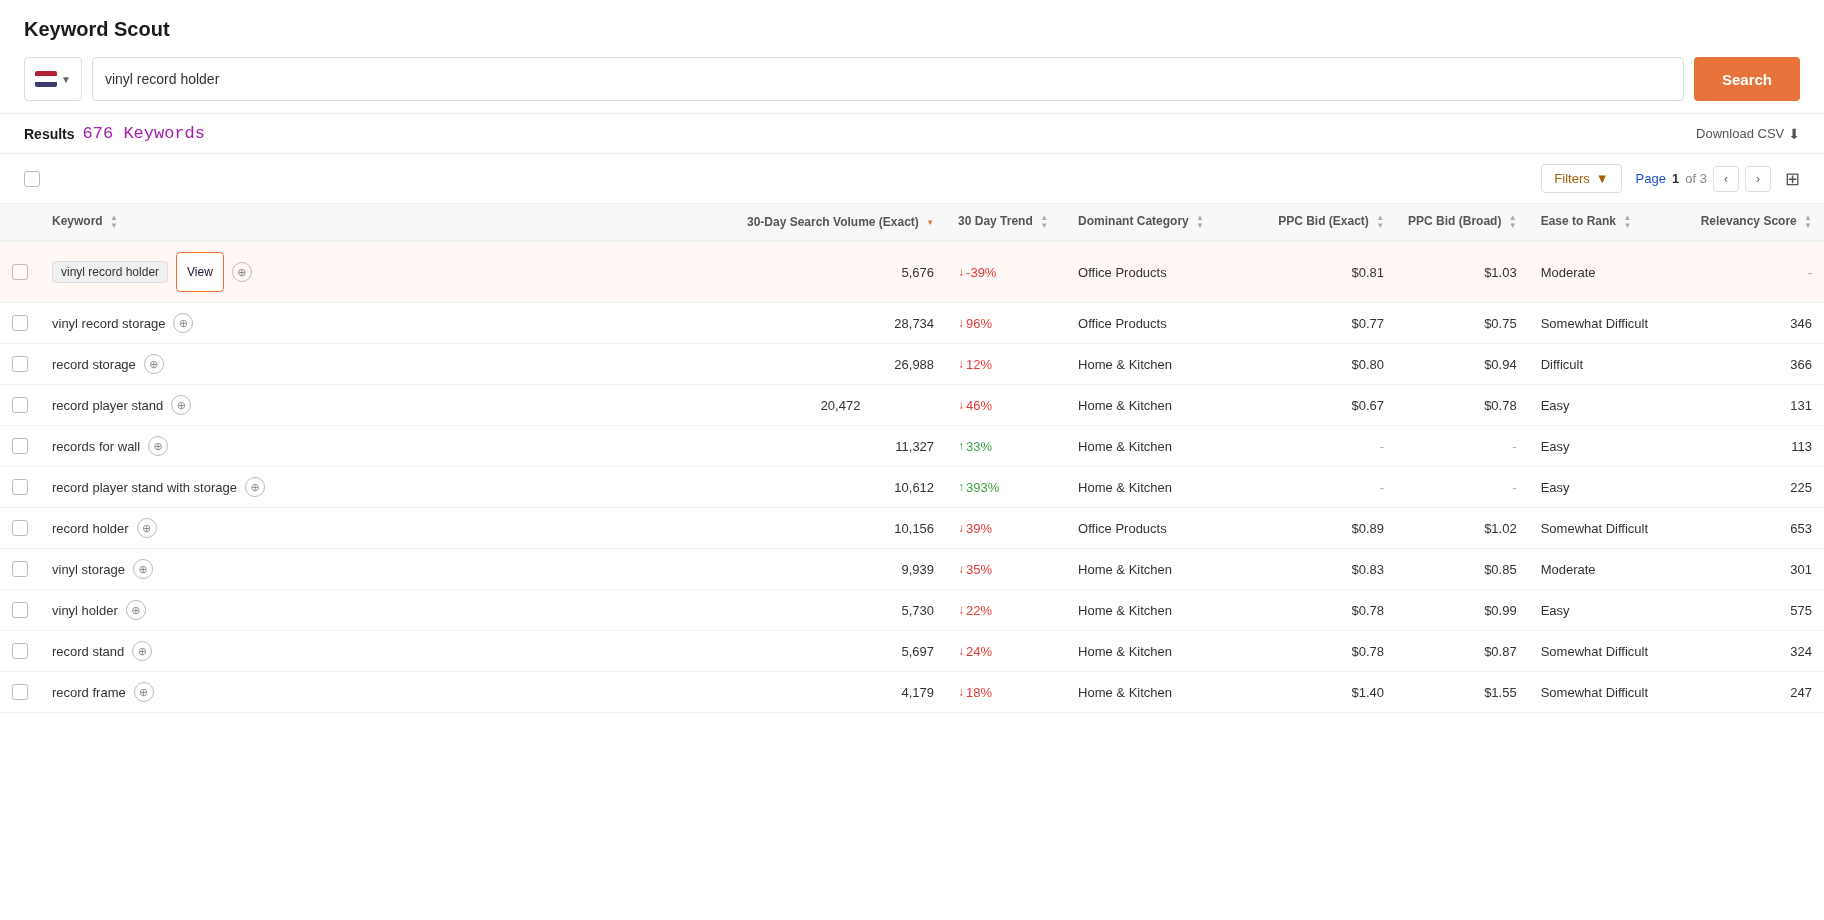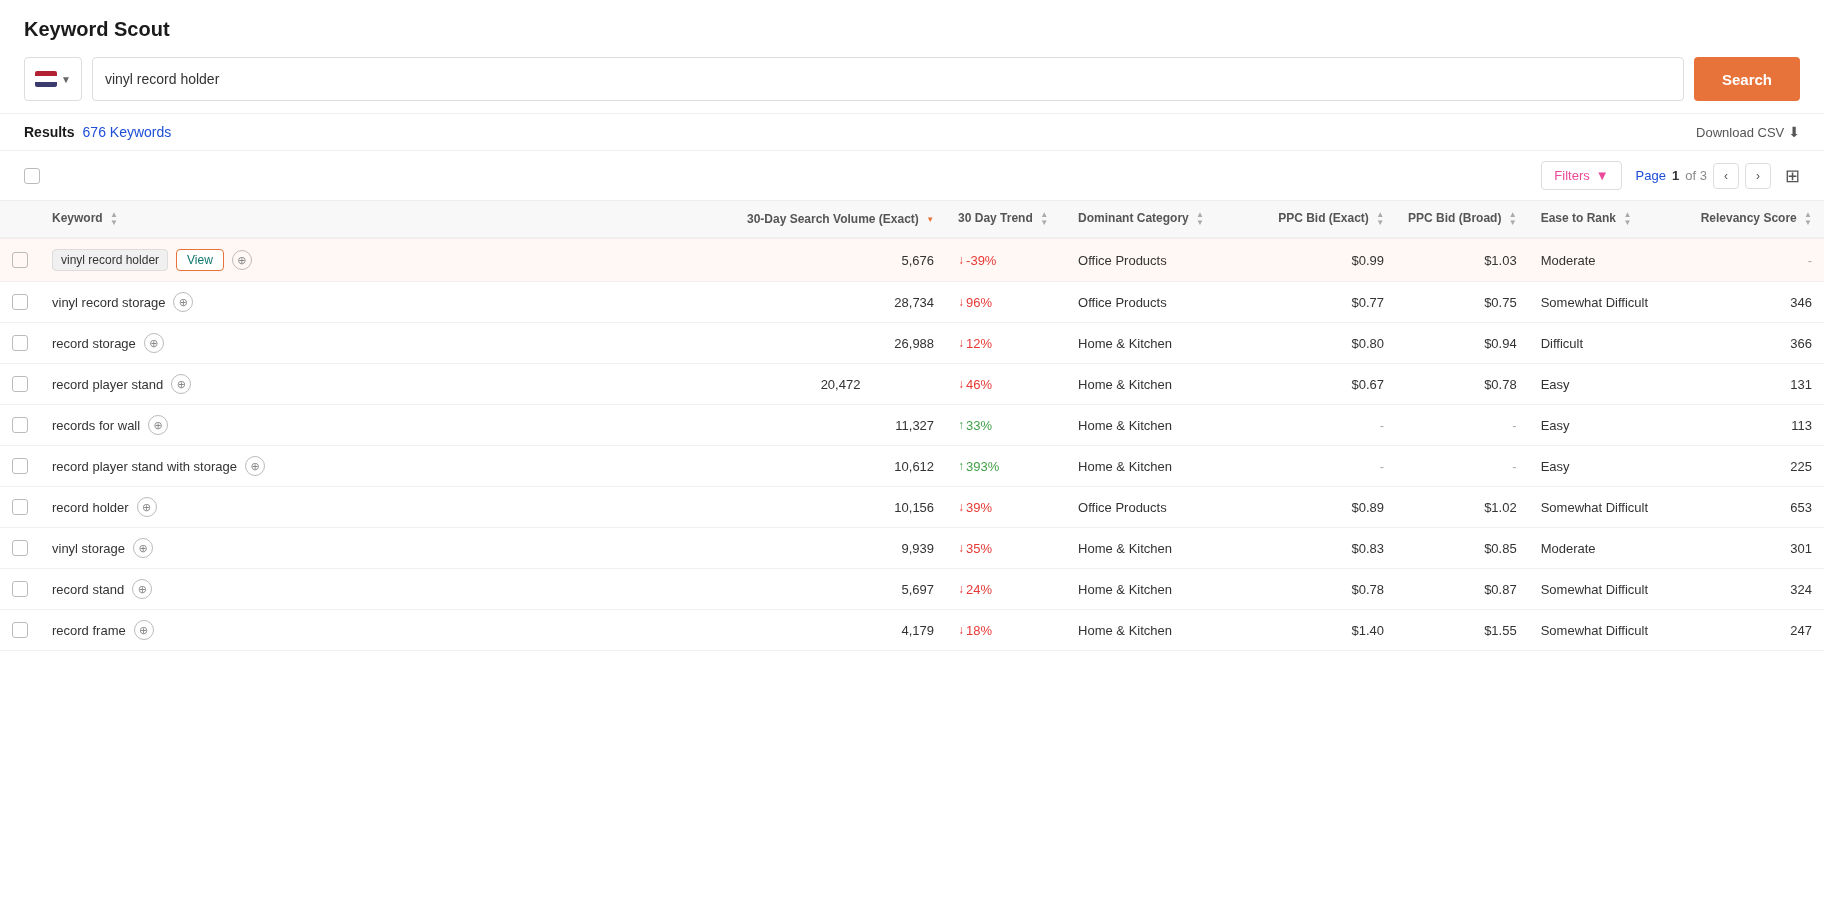--- a/index.html
+++ b/index.html
@@ -16,28 +16,28 @@
     .chevron-down { font-size: 10px; color: #666; }
 
     .search-input-wrap { flex: 1; border: 1px solid #ddd; border-radius: 4px; height: 44px; display: flex; align-items: center; padding: 0 12px; }
     .search-input-wrap input { border: none; outline: none; width: 100%; font-size: 14px; color: #333; }
 
     .search-btn { background: #e8733a; color: #fff; border: none; border-radius: 4px; padding: 0 28px; height: 44px; font-size: 15px; font-weight: 600; cursor: pointer; }
 
     .results-bar { display: flex; align-items: center; justify-content: space-between; padding: 10px 24px; border-bottom: 1px solid #eee; }
     .results-info { display: flex; align-items: center; gap: 8px; }
     .results-label { font-size: 14px; font-weight: 600; color: #1a1a1a; }
-    .results-count { font-size: 14px; color: #1d4ed8; }
+    .results-count { font-size: 17px; color: #a21caf; font-family: Liberation Mono, monospace; }
     .download-csv { font-size: 13px; color: #555; cursor: pointer; display: flex; align-items: center; gap: 4px; }
     .download-icon { font-size: 14px; }
 
     .table-controls { display: flex; align-items: center; justify-content: space-between; padding: 10px 24px; border-bottom: 1px solid #eee; }
     .select-all-check { width: 16px; height: 16px; border: 1.5px solid #bbb; border-radius: 3px; cursor: pointer; }
     .right-controls { display: flex; align-items: center; gap: 14px; }
-    .filters-btn { display: flex; align-items: center; gap: 6px; border: 1px solid #ddd; border-radius: 4px; padding: 6px 12px; cursor: pointer; font-size: 13px; color: #ec4899; background: #fff; }
+    .filters-btn { display: flex; align-items: center; gap: 6px; border: 1px solid #ddd; border-radius: 4px; padding: 6px 12px; cursor: pointer; font-size: 13px; color: #a16207; background: #fff; }
     .page-nav { display: flex; align-items: center; gap: 6px; font-size: 13px; color: #444; }
     .page-label { color: #1d4ed8; }
     .page-num { font-weight: 600; color: #333; }
     .page-of { color: #888; }
     .nav-btn { width: 26px; height: 26px; border: 1px solid #ddd; border-radius: 4px; display: flex; align-items: center; justify-content: center; cursor: pointer; font-size: 12px; color: #555; background: #fff; }
     .grid-icon { font-size: 18px; color: #555; cursor: pointer; }
 
     table { width: 100%; border-collapse: collapse; }
     thead tr { background: #f8f8f8; border-bottom: 2px solid #eee; }
     thead th { padding: 10px 12px; text-align: left; font-size: 12px; font-weight: 600; color: #555; white-space: nowrap; cursor: pointer; user-select: none; }
@@ -45,21 +45,21 @@
     thead th.active-sort .sort-icons { color: #e8733a; }
 
     tbody tr { border-bottom: 1px solid #f0f0f0; }
     tbody tr.highlighted { background: #fff8f5; }
 
     tbody td { padding: 10px 12px; font-size: 13px; color: #333; vertical-align: middle; }
     .row-check { width: 16px; height: 16px; border: 1.5px solid #bbb; border-radius: 3px; cursor: pointer; }
 
     .keyword-cell { display: flex; align-items: center; gap: 8px; }
     .keyword-tag { background: #f0f0f0; border: 1px solid #ddd; border-radius: 4px; padding: 3px 8px; font-size: 12px; color: #333; font-weight: 500; }
-    .view-btn { background: #fff; border: 1px solid #e8733a; color: #0f766e; border-radius: 4px; padding: 3px 10px; font-size: 12px; cursor: pointer; font-weight: 500; }
+    .view-btn { background: #fff; border: 1px solid #e8733a; color: #0f172a; border-radius: 4px; padding: 12px 10px; font-size: 12px; cursor: pointer; font-weight: 500; }
     .info-icon { width: 20px; height: 20px; border-radius: 50%; border: 1.5px solid #bbb; display: flex; align-items: center; justify-content: center; font-size: 11px; color: #888; cursor: pointer; }
 
     .trend-down { color: #e53935; display: flex; align-items: center; gap: 2px; }
     .trend-up { color: #43a047; display: flex; align-items: center; gap: 2px; }
     .trend-arrow { font-size: 12px; }
     .dash { color: #aaa; }
 
     .col-check { width: 40px; }
     .col-keyword { min-width: 260px; }
     .col-volume { width: 180px; text-align: right; }
@@ -169,21 +169,21 @@
             </div>
           </td>
           <td class="col-volume" style="text-align: right;">5,676</td>
           <td class="col-trend">
             <span class="trend-down">
               <span class="trend-arrow">↓</span>
               <span>-39%</span>
             </span>
           </td>
           <td class="col-category">Office Products</td>
-          <td class="col-ppc-exact" style="text-align: right;">$0.99</td>
+          <td class="col-ppc-exact" style="text-align: right;">$0.81</td>
           <td class="col-ppc-broad" style="text-align: right;">$1.03</td>
           <td class="col-ease">Moderate</td>
           <td class="col-relevancy" style="text-align: right;"><span class="dash">-</span></td>
         </tr>
         <tr>
           <td class="col-check">
             <div class="row-check"></div>
           </td>
           <td class="col-keyword">
             <div class="keyword-cell">
@@ -341,20 +341,43 @@
           <td class="col-ppc-broad" style="text-align: right;">$0.85</td>
           <td class="col-ease">Moderate</td>
           <td class="col-relevancy" style="text-align: right;">301</td>
         </tr>
         <tr>
           <td class="col-check">
             <div class="row-check"></div>
           </td>
           <td class="col-keyword">
             <div class="keyword-cell">
+              <span>vinyl holder</span>
+              <div class="info-icon">⊕</div>
+            </div>
+          </td>
+          <td class="col-volume" style="text-align: right;">5,730</td>
+          <td class="col-trend">
+            <span class="trend-down">
+              <span class="trend-arrow">↓</span>
+              <span>22%</span>
+            </span>
+          </td>
+          <td class="col-category">Home &amp; Kitchen</td>
+          <td class="col-ppc-exact" style="text-align: right;">$0.78</td>
+          <td class="col-ppc-broad" style="text-align: right;">$0.99</td>
+          <td class="col-ease">Easy</td>
+          <td class="col-relevancy" style="text-align: right;">575</td>
+        </tr>
+        <tr>
+          <td class="col-check">
+            <div class="row-check"></div>
+          </td>
+          <td class="col-keyword">
+            <div class="keyword-cell">
               <span>record stand</span>
               <div class="info-icon">⊕</div>
             </div>
           </td>
           <td class="col-volume" style="text-align: right;">5,697</td>
           <td class="col-trend">
             <span class="trend-down">
               <span class="trend-arrow">↓</span>
               <span>24%</span>
             </span>

